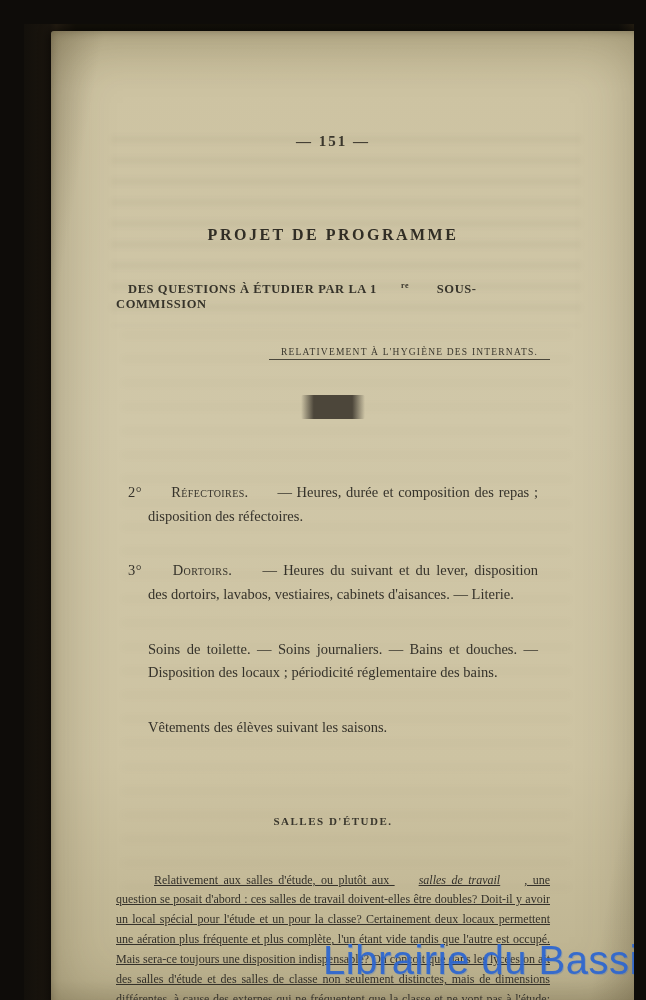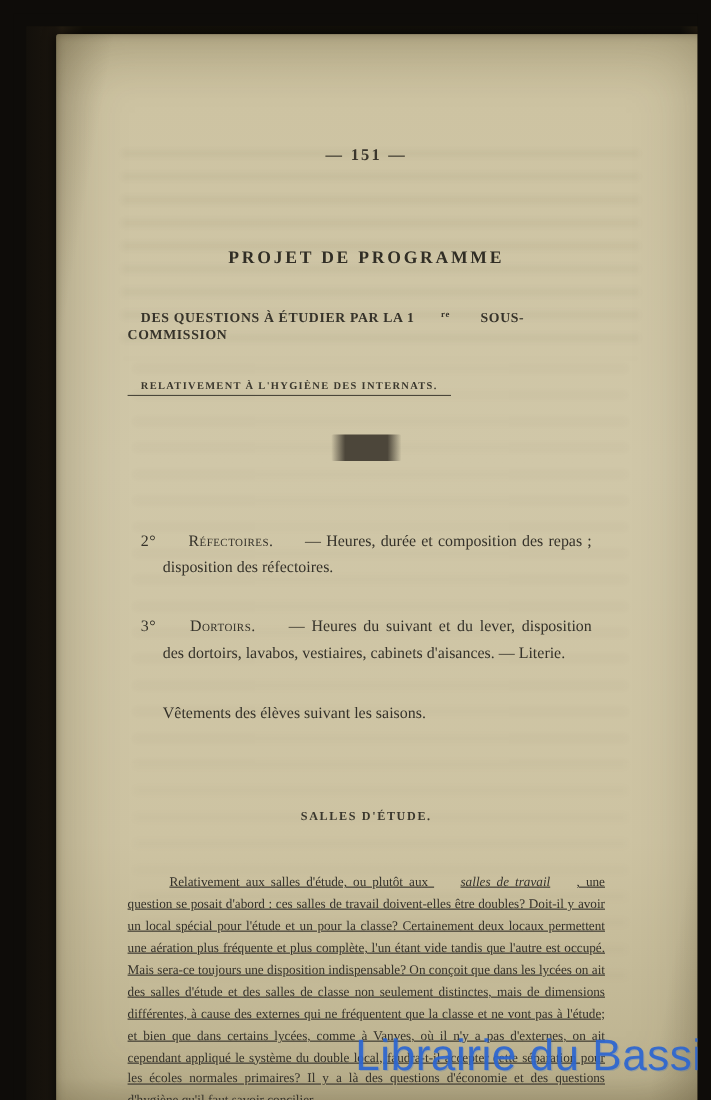--- a/index.html
+++ b/index.html
@@ -92,24 +92,24 @@
   .subtitle {
     text-align: left;
     margin-top: 13px;
     font-size: 12.5px;
     font-weight: bold;
     letter-spacing: .6px;
     color: #36332a;
   }
   .subtitle sup { font-size: 8px; vertical-align: super; }
   .subsubtitle {
-    text-align: left;
+    text-align: right;
     margin-top: 11px;
     font-size: 9.5px;
-    font-weight: bold;
+    font-weight: normal;
     letter-spacing: 1.2px;
     color: #3a372d;
   }
   .subsubtitle span {
     border-bottom: 1px solid #4a463a;
     padding-bottom: 2px;
   }
   .rule {
     width: 64px; height: 2px;
     margin: 26px auto 0 auto;
@@ -185,20 +185,21 @@
 
       <div class="subtitle"><span>DES QUESTIONS À ÉTUDIER PAR LA 1</span><sup>re</sup><span> SOUS-COMMISSION</span></div>
 
       <div class="subsubtitle"><span>RELATIVEMENT À L'HYGIÈNE DES INTERNATS.</span></div>
 
       <div class="rule"></div>
 
       <div class="list">
         <div class="item"><span class="num">2° </span><span class="lead">Réfectoires.</span><span> — Heures, durée et composition des repas ; disposition des réfectoires.</span></div>
         <div class="item"><span class="num">3° </span><span class="lead">Dortoirs.</span><span> — Heures du suivant et du lever, disposition des dortoirs, lavabos, vestiaires, cabinets d'aisances. — Literie.</span></div>
+        <div class="item sub"><span>Soins de toilette. — Soins journaliers. — Bains et douches. — Disposition des locaux ; périodicité réglementaire des bains.</span></div>
         <div class="item sub"><span>Vêtements des élèves suivant les saisons.</span></div>
       </div>
 
       <div class="section-heading">SALLES D'ÉTUDE.</div>
 
       <p class="body-par"><span>Relativement aux salles d'étude, ou plutôt aux </span><span class="it">salles de travail</span><span>, une question se posait d'abord : ces salles de travail doivent-elles être doubles? Doit-il y avoir un local spécial pour l'étude et un pour la classe? Certainement deux locaux permettent une aération plus fréquente et plus complète, l'un étant vide tandis que l'autre est occupé. Mais sera-ce toujours une disposition indispensable? On conçoit que dans les lycées on ait des salles d'étude et des salles de classe non seulement distinctes, mais de dimensions différentes, à cause des externes qui ne fréquentent que la classe et ne vont pas à l'étude; et bien que dans certains lycées, comme à Vanves, où il n'y a pas d'externes, on ait cependant appliqué le système du double local, faudra-t-il accepter cette séparation pour les écoles normales primaires? Il y a là des questions d'économie et des questions d'hygiène qu'il faut savoir concilier.</span></p>
 
     </div>
   </div>
 

